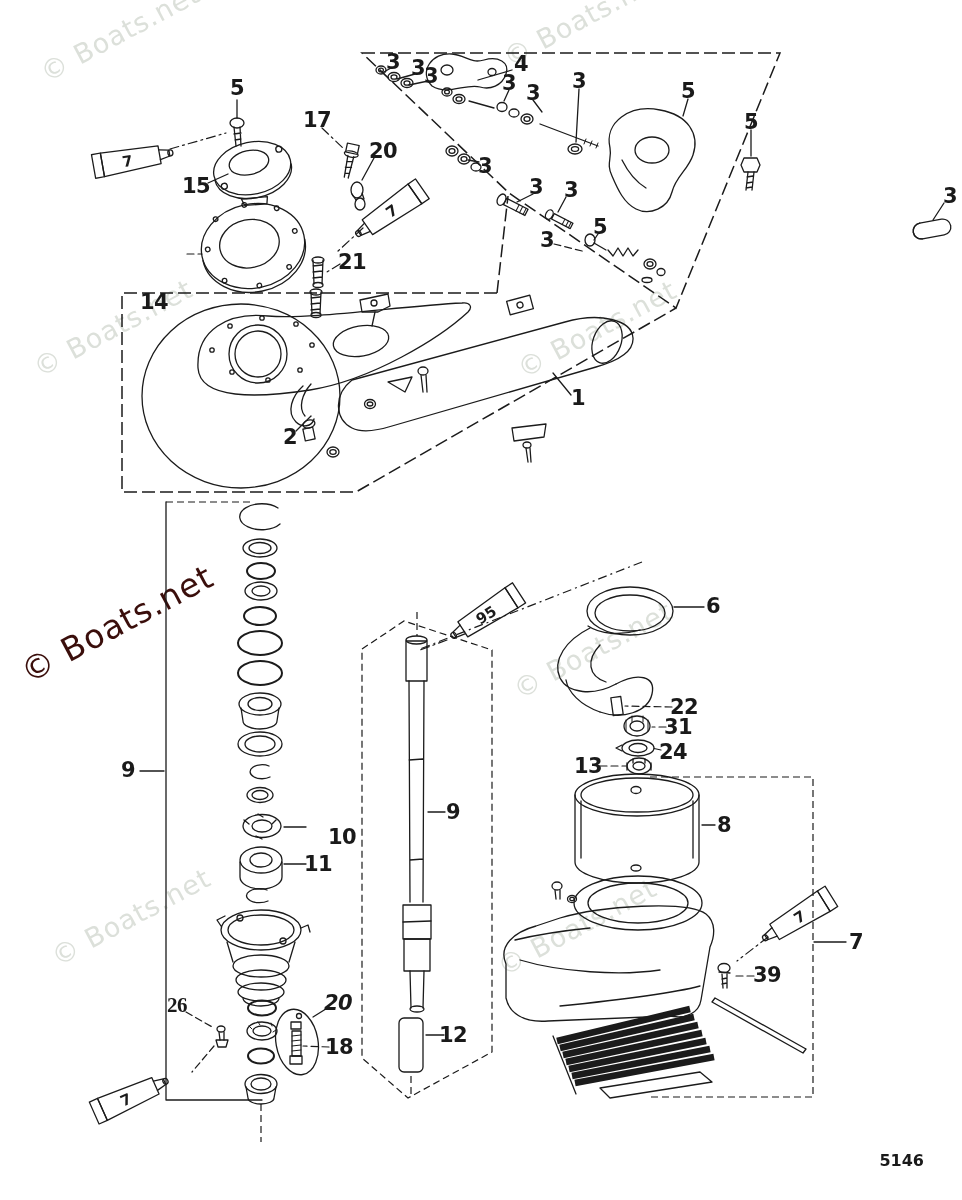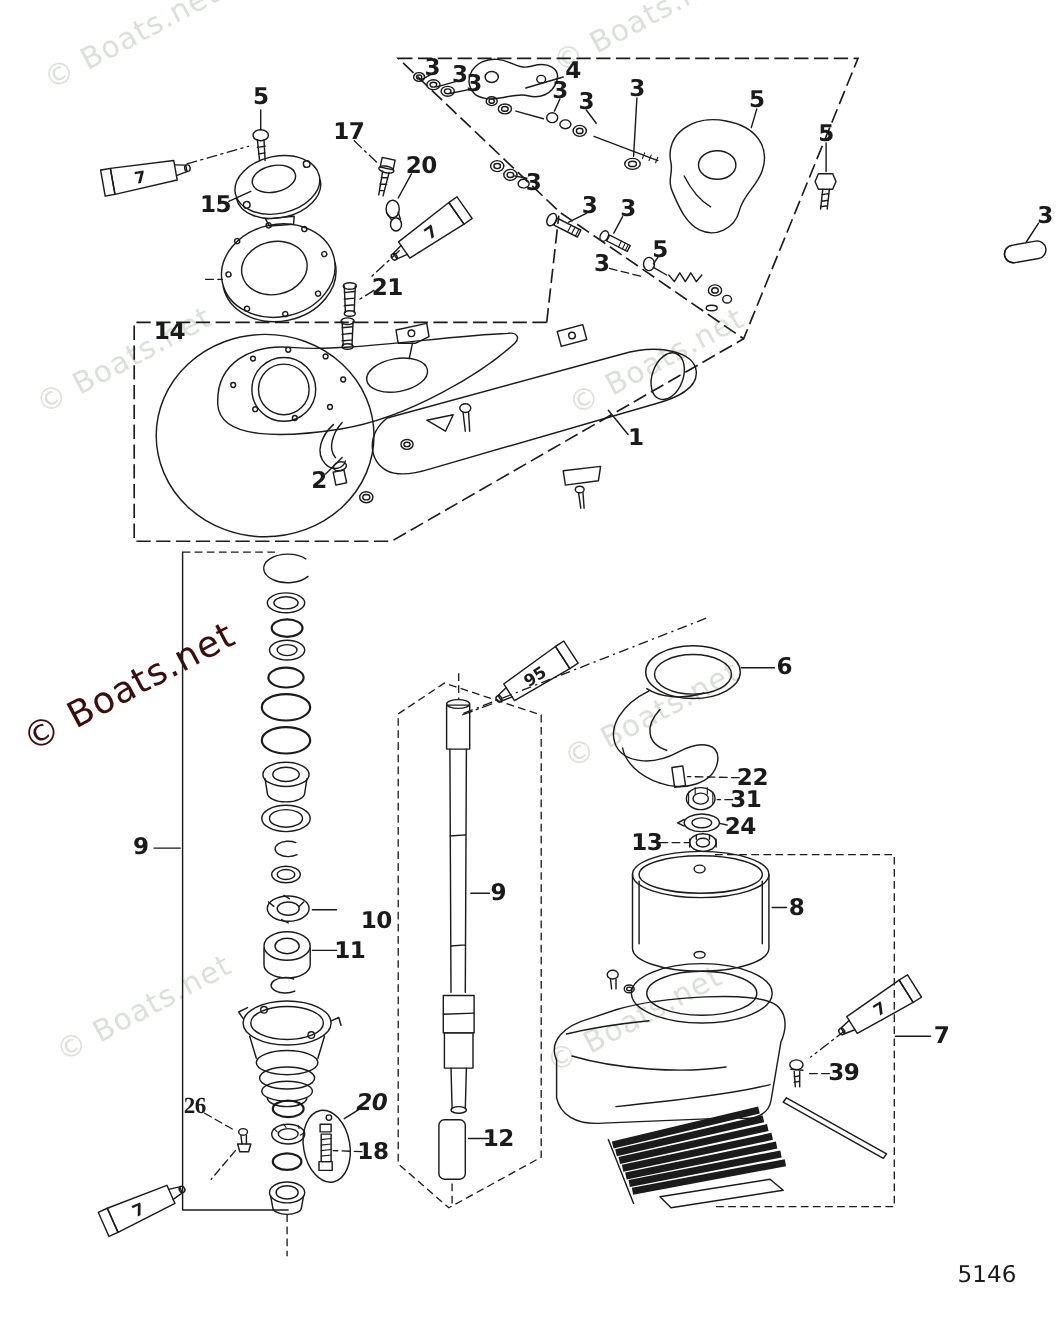--- a/index.html
+++ b/index.html
@@ -17,21 +17,21 @@
   svg .bar{stroke:#1b1b1b;stroke-width:6.5;fill:none;}
   svg text.tube-num{font-family:"DejaVu Sans","Liberation Sans",sans-serif;
     font-size:15px;font-weight:700;fill:#1b1b1b;stroke:none;}
   .callout{
     position:absolute;transform:translate(-50%,-50%);
     font-size:21px;font-weight:700;color:#1a1a1a;letter-spacing:-0.5px;
     line-height:1;white-space:nowrap;
   }
   .pagecode{
     position:absolute;right:38px;bottom:30px;
-    font-size:21px;font-weight:400;color:#1a1a1a;letter-spacing:0;
+    font-size:16px;font-weight:700;color:#1a1a1a;letter-spacing:0;
   }
   .wm{
     position:absolute;transform:translate(-50%,-50%) rotate(-28deg);
     font-size:27px;font-weight:400;white-space:nowrap;color:#dce0da;
     letter-spacing:1px;user-select:none;
   }
   .wm.accent{font-size:33px;color:#3a0e0b;}
 </style>
 </head>
 <body>

